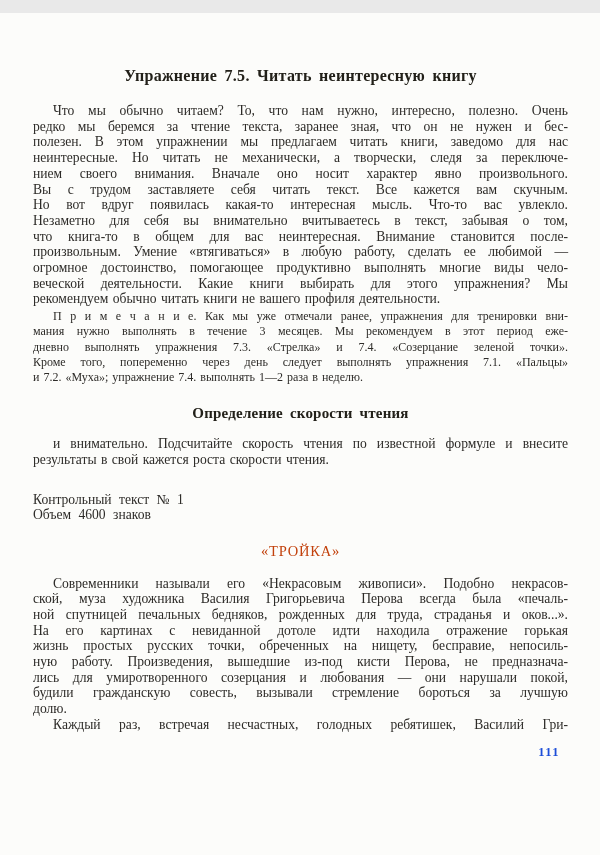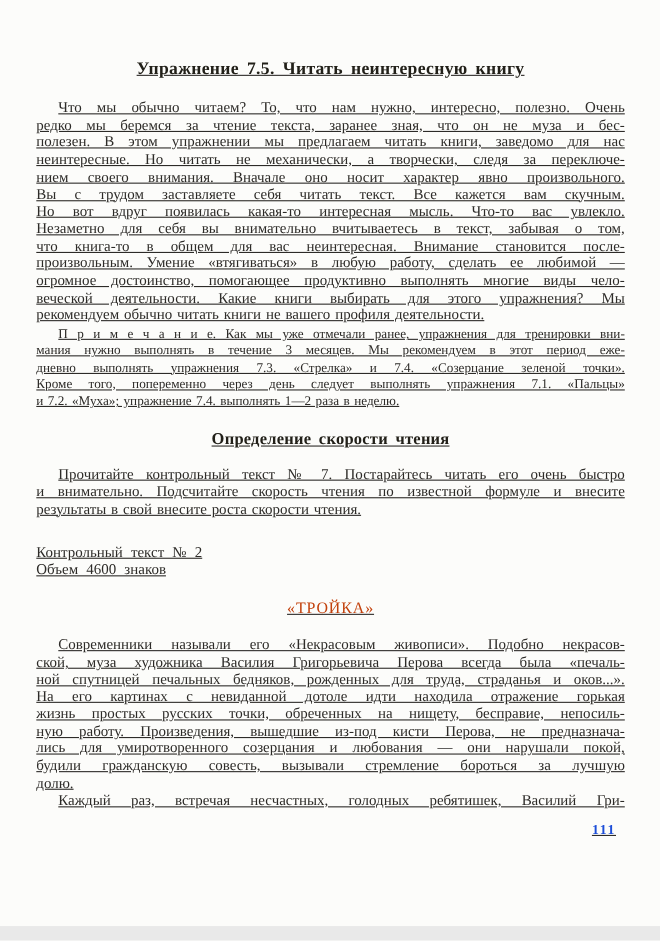--- a/index.html
+++ b/index.html
@@ -5,26 +5,25 @@
   :root {
     --text: #2d2b28;
     --background: #fcfcfa;
   }
   * { margin: 0; padding: 0; box-sizing: border-box; }
   html, body { background: #e9e9e9; }
   .page {
     position: relative;
     width: 600px;
     height: 842px;
-    margin: 0 auto;
+    margin: 13px auto;
     background: var(--background);
     color: var(--text);
     font-family: "Liberation Serif", "DejaVu Serif", serif;
     overflow: hidden;
-    text-decoration: underline;
   }
   .content {
     padding: 54px 32px 0 33px;
   }
   h1.exercise-title {
     font-size: 16px;
     font-weight: 700;
     text-align: center;
     line-height: 18px;
     letter-spacing: 0.3px;
@@ -94,21 +93,21 @@
 </head>
 <body>
 
 <div class="page">
   <div class="content">
 
     <h1 class="exercise-title">Упражнение 7.5. Читать неинтересную книгу</h1>
 
     <div class="para body">
         <div class="tline">Что мы обычно читаем? То, что нам нужно, интересно, полезно. Очень</div>
-        <div class="tline">редко мы беремся за чтение текста, заранее зная, что он не муза и бес-</div>
+        <div class="tline">редко мы беремся за чтение текста, заранее зная, что он не нужен и бес-</div>
         <div class="tline">полезен. В этом упражнении мы предлагаем читать книги, заведомо для нас</div>
         <div class="tline">неинтересные. Но читать не механически, а творчески, следя за переключе-</div>
         <div class="tline">нием своего внимания. Вначале оно носит характер явно произвольного.</div>
         <div class="tline">Вы с трудом заставляете себя читать текст. Все кажется вам скучным.</div>
         <div class="tline">Но вот вдруг появилась какая-то интересная мысль. Что-то вас увлекло.</div>
         <div class="tline">Незаметно для себя вы внимательно вчитываетесь в текст, забывая о том,</div>
         <div class="tline">что книга-то в общем для вас неинтересная. Внимание становится после-</div>
         <div class="tline">произвольным. Умение «втягиваться» в любую работу, сделать ее любимой —</div>
         <div class="tline">огромное достоинство, помогающее продуктивно выполнять многие виды чело-</div>
         <div class="tline">веческой деятельности. Какие книги выбирать для этого упражнения? Мы</div>
@@ -119,27 +118,26 @@
         <div class="tline">П р и м е ч а н и е. Как мы уже отмечали ранее, упражнения для тренировки вни-</div>
         <div class="tline">мания нужно выполнять в течение 3 месяцев. Мы рекомендуем в этот период еже-</div>
         <div class="tline">дневно выполнять упражнения 7.3. «Стрелка» и 7.4. «Созерцание зеленой точки».</div>
         <div class="tline">Кроме того, попеременно через день следует выполнять упражнения 7.1. «Пальцы»</div>
         <div class="tline tline-last">и 7.2. «Муха»; упражнение 7.4. выполнять 1—2 раза в неделю.</div>
       </div>
 
     <h2 class="section-title">Определение скорости чтения</h2>
 
     <div class="para body">
-        <div class="tline">Прочитайте контрольный текст № 7. Постарайтесь читать его очень быстро</div>
         <div class="tline">и внимательно. Подсчитайте скорость чтения по известной формуле и внесите</div>
-        <div class="tline tline-last">результаты в свой внесите роста скорости чтения.</div>
+        <div class="tline tline-last">результаты в свой кажется роста скорости чтения.</div>
       </div>
 
     <div class="control-block">
-      <div>Контрольный текст № 2</div>
+      <div>Контрольный текст № 1</div>
       <div>Объем 4600 знаков</div>
     </div>
 
     <h3 class="text-title">«ТРОЙКА»</h3>
 
     <div class="para body">
         <div class="tline">Современники называли его «Некрасовым живописи». Подобно некрасов-</div>
         <div class="tline">ской, муза художника Василия Григорьевича Перова всегда была «печаль-</div>
         <div class="tline">ной спутницей печальных бедняков, рожденных для труда, страданья и оков...».</div>
         <div class="tline">На его картинах с невиданной дотоле идти находила отражение горькая</div>

